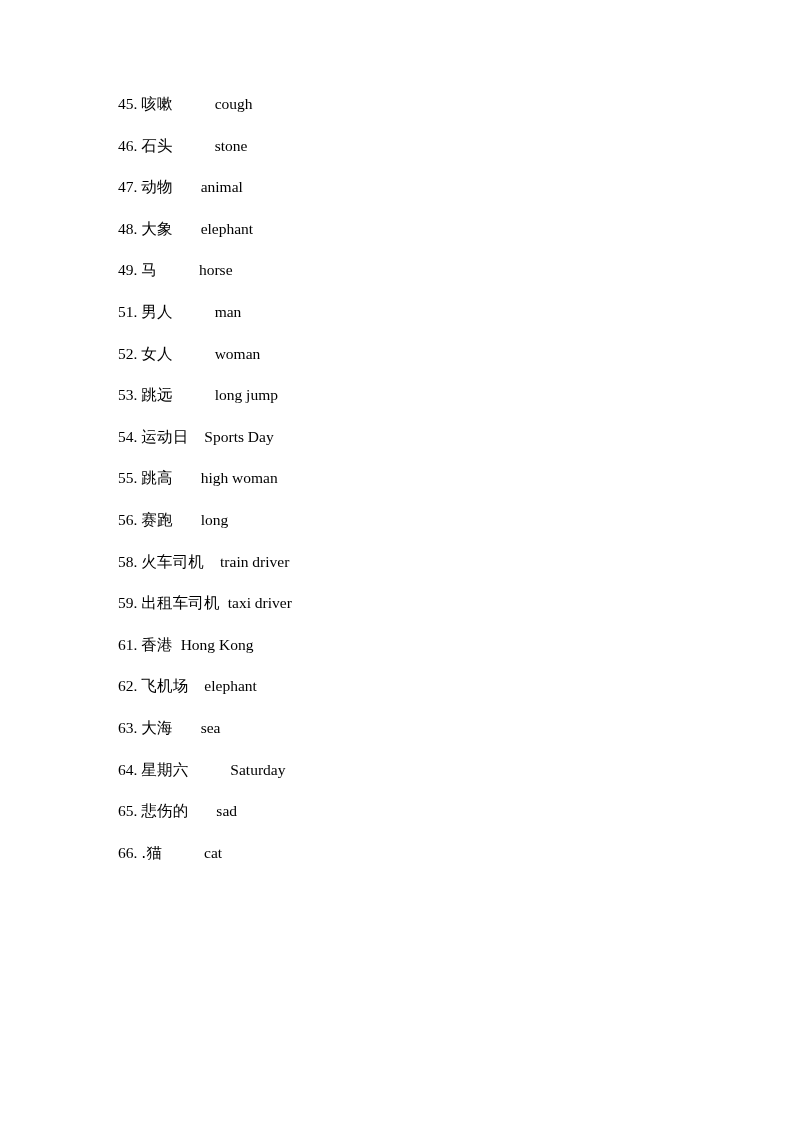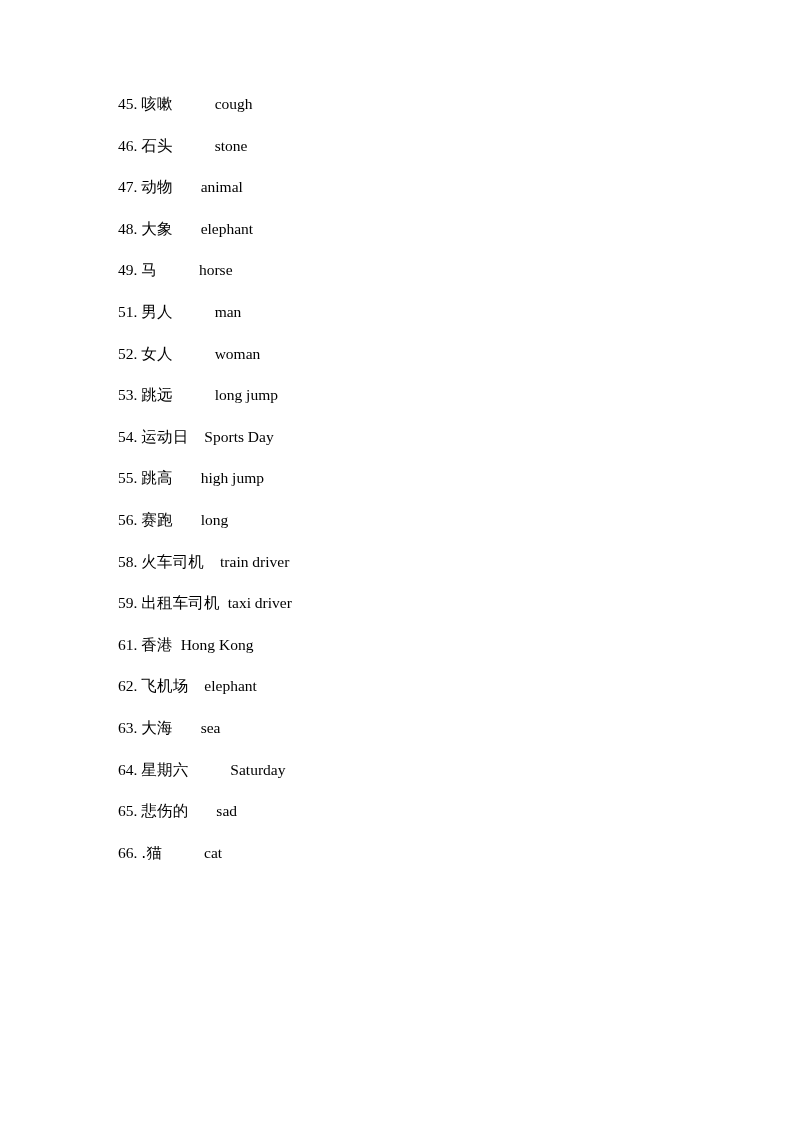--- a/index.html
+++ b/index.html
@@ -59,21 +59,21 @@
   <div class="vocab-list" id="vocab-list">
       <div class="vocab-row"><span class="num">45.</span> <span class="cn">咳嗽</span><span class="gap-wide"></span><span class="en">cough</span></div>
       <div class="vocab-row"><span class="num">46.</span> <span class="cn">石头</span><span class="gap-wide"></span><span class="en">stone</span></div>
       <div class="vocab-row"><span class="num">47.</span> <span class="cn">动物</span><span class="gap-med"></span><span class="en">animal</span></div>
       <div class="vocab-row"><span class="num">48.</span> <span class="cn">大象</span><span class="gap-med"></span><span class="en">elephant</span></div>
       <div class="vocab-row"><span class="num">49.</span> <span class="cn">马</span><span class="gap-wide"></span><span class="en">horse</span></div>
       <div class="vocab-row"><span class="num">51.</span> <span class="cn">男人</span><span class="gap-wide"></span><span class="en">man</span></div>
       <div class="vocab-row"><span class="num">52.</span> <span class="cn">女人</span><span class="gap-wide"></span><span class="en">woman</span></div>
       <div class="vocab-row"><span class="num">53.</span> <span class="cn">跳远</span><span class="gap-wide"></span><span class="en">long   jump</span></div>
       <div class="vocab-row"><span class="num">54.</span> <span class="cn">运动日</span><span class="gap-sm"></span><span class="en">Sports   Day</span></div>
-      <div class="vocab-row"><span class="num">55.</span> <span class="cn">跳高</span><span class="gap-med"></span><span class="en">high    jump</span></div>
+      <div class="vocab-row"><span class="num">55.</span> <span class="cn">跳高</span><span class="gap-med"></span><span class="en">high    woman</span></div>
       <div class="vocab-row"><span class="num">56.</span> <span class="cn">赛跑</span><span class="gap-med"></span><span class="en">long</span></div>
       <div class="vocab-row"><span class="num">58.</span> <span class="cn">火车司机</span><span class="gap-sm"></span><span class="en">train   driver</span></div>
       <div class="vocab-row"><span class="num">59.</span> <span class="cn">出租车司机</span><span class="gap-xs"></span><span class="en">taxi   driver</span></div>
       <div class="vocab-row"><span class="num">61.</span> <span class="cn">香港</span><span class="gap-xs"></span><span class="en">Hong Kong</span></div>
       <div class="vocab-row"><span class="num">62.</span> <span class="cn">飞机场</span><span class="gap-sm"></span><span class="en">elephant</span></div>
       <div class="vocab-row"><span class="num">63.</span> <span class="cn">大海</span><span class="gap-med"></span><span class="en">sea</span></div>
       <div class="vocab-row"><span class="num">64.</span> <span class="cn">星期六</span><span class="gap-wide"></span><span class="en">Saturday</span></div>
       <div class="vocab-row"><span class="num">65.</span> <span class="cn">悲伤的</span><span class="gap-med"></span><span class="en">sad</span></div>
       <div class="vocab-row"><span class="num">66.</span> <span class="cn">.猫</span><span class="gap-wide"></span><span class="en">cat</span></div>
     </div>

